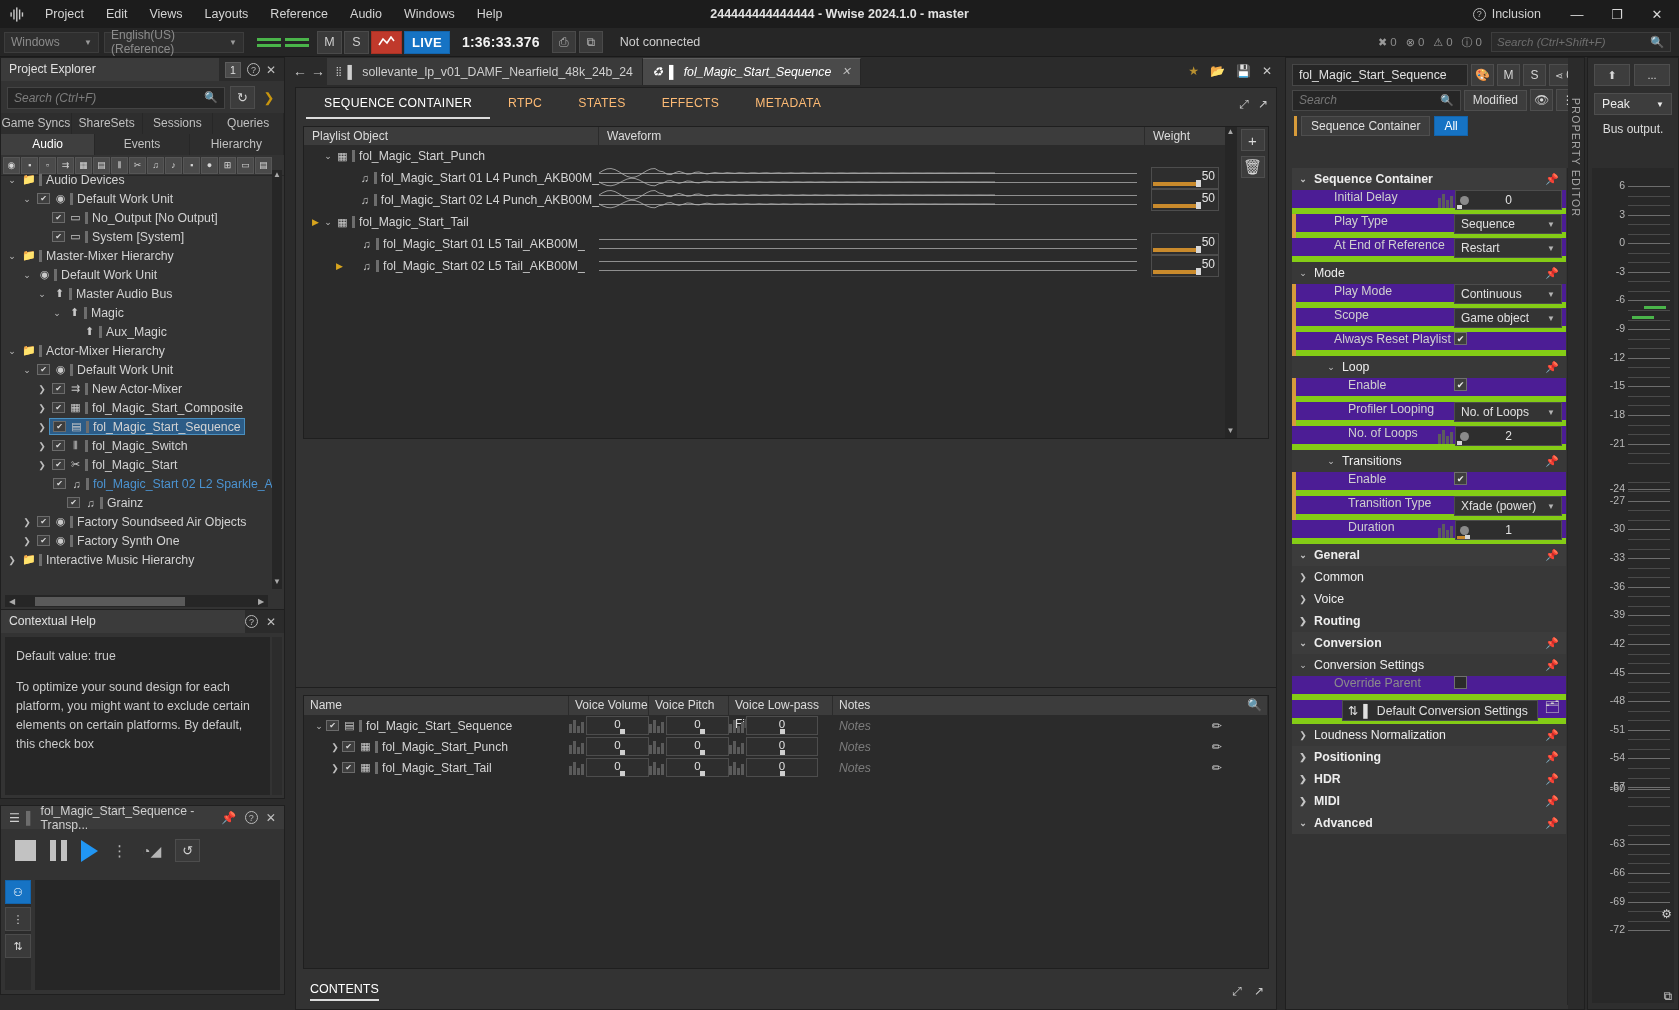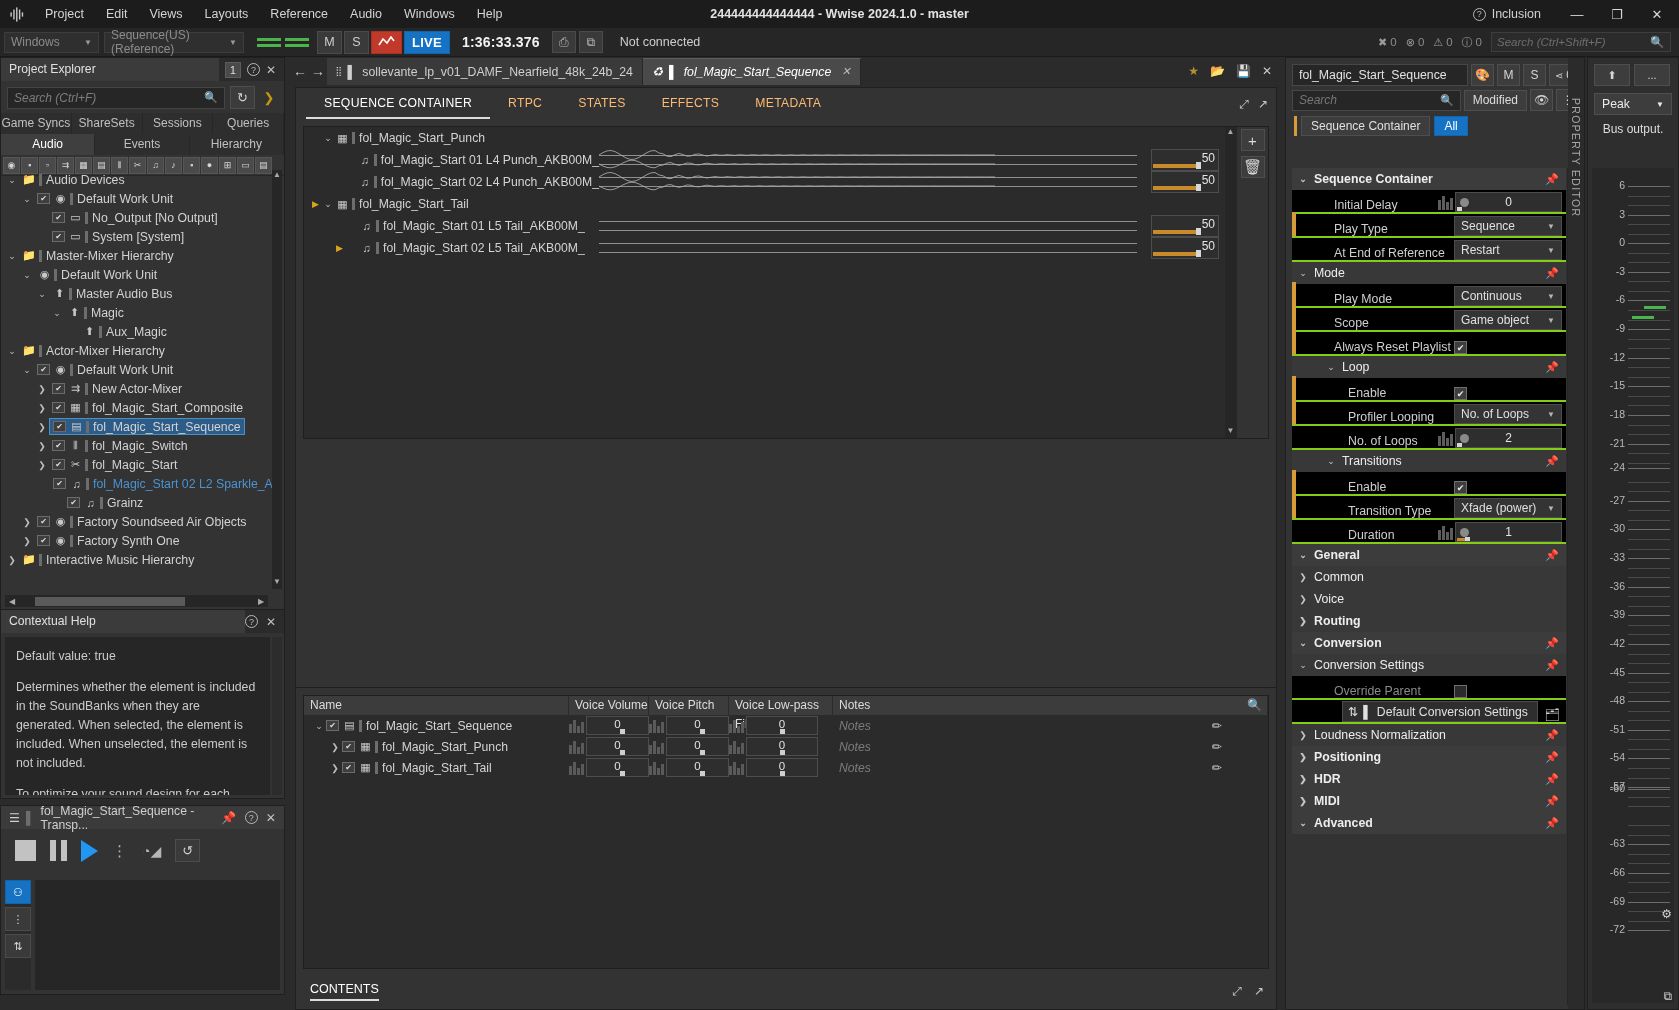--- a/index.html
+++ b/index.html
@@ -245,22 +245,22 @@
   .chip { height:20px;background:#3d3d3d;border:1px solid #4e4e4e;padding:0 9px;display:flex;
           align-items:center;font-size:12px;color:#e0e0e0;}
   .chip.blue { background:#1673c4; border-color:#1364ab; color:#fff;}
   .chip-bar { width:3px; height:20px; background:#d79b3a; }
   .pr-list { position:absolute; left:6px; right:18px; top:110px; bottom:4px; overflow:hidden;}
   .grp { display:flex; align-items:center; height:22px; background:#3c3c3c; font-size:12.3px; color:#ededed;}
   .grp.sub { background:#383838; }
   .grp .tw { width:22px; text-align:center; color:#c4c4c4; font-size:9px;}
   .grp .pin { margin-left:auto; padding-right:7px; color:#bdbdbd; font-size:11px;}
   .grp.bold { font-weight:bold; }
-  .prow { display:flex; align-items:flex-end; height:24px; font-size:12.3px; color:#cfcfcf; background:#000000;
-          border-bottom:2px solid #84cc16;}
+  .prow { display:flex; align-items:flex-start; height:24px; font-size:12.3px; color:#cfcfcf; background:#4c1d95;
+          border-bottom:6px solid #84cc16;}
   .prow .acc { width:4px; height:24px; background:transparent; }
   .prow .acc.on { background:#d79b3a; }
   .prow .lbl { padding-left:38px; flex:1; white-space:nowrap;}
   .prow .lbl.ind2 { padding-left:52px; }
   .prow .lbl.dim { color:#8b8b8b; }
   .prow .val { width:112px; padding-right:4px; display:flex; align-items:center;}
   .dd { width:108px;height:20px;background:#343434;border:1px solid #4c4c4c;display:flex;align-items:center;
         padding:0 6px;font-size:12px;color:#e0e0e0;}
   .dd .c { margin-left:auto; font-size:8px; color:#b4b4b4;}
   .cbx { width:13px;height:13px;border:1px solid #6f6f6f;background:#3e3e3e;display:flex;align-items:center;
@@ -340,21 +340,21 @@
       <div class="wbtn close">✕</div>
     </div>
   </div>
 
   <div class="toolbar">
     <div class="combo w1">
       <span>Windows</span>
       <span class="caret">▼</span>
     </div>
     <div class="combo w2">
-      <span>Sequence(US) (Reference)</span>
+      <span>English(US) (Reference)</span>
       <span class="caret">▼</span>
     </div>
     <div class="meter-mini">
       <div class="row">
           <i class="seg"></i>
           <i class="seg"></i>
         </div>
       <div class="row">
           <i class="seg"></i>
           <i class="seg"></i>
@@ -638,21 +638,20 @@
     </div>
 
     <div id="ctxHelp">
       <div class="pe-title-row">
         <div class="pe-title">Contextual Help</div>
         <span class="circ-q" style="margin-right:8px;">?</span>
         <span style="margin-right:8px;color:#c0c0c0;">✕</span>
       </div>
       <div class="ctx-body" id="ctxBody">
           <p>Default value: true</p>
-          <p>Determines whether the element is included in the SoundBanks when they are generated. When selected, the element is included. When unselected, the element is not included.</p>
           <p>To optimize your sound design for each platform, you might want to exclude certain elements on certain platforms. By default, this check box</p>
         </div>
       <div class="ctx-vscroll"></div>
     </div>
 
     <div id="transport">
       <div class="tp-title">
         <span>☰</span>
         <span style="color:#6d6d6d;">▌</span>
         <span>fol_Magic_Start_Sequence - Transp...</span>
@@ -714,20 +713,25 @@
             <div class="ed-tab">EFFECTS</div>
             <div class="ed-tab">METADATA</div>
             <div class="ed-tools">
             <span>⤢</span>
             <span>↗</span>
           </div>
         </div>
 
         <div class="playlist-wrap">
           <div class="pl-main">
+            <div class="pl-head">
+              <div class="c1">Playlist Object</div>
+              <div class="c2">Waveform</div>
+              <div class="c3">Weight</div>
+            </div>
             <div id="plRows">
                 <div class="pl-row">
                   <div class="pl-name" style="padding-left: 6px;">
                     <span class="yplay"></span>
                     <span class="tw">⌄</span>
                     <span class="ticon">▦</span>
                     <span class="tbar"></span>
                     <span>fol_Magic_Start_Punch</span>
                   </div>
                   <div class="pl-wave"></div>
@@ -1377,21 +1381,21 @@
           <div class="mtick" style="top: 275.609px;">
             <div class="ln maj"></div>
             <div class="lb">-21</div>
           </div>
           <div class="mtick" style="top: 285.15px;">
             <div class="ln"></div>
           </div>
           <div class="mtick" style="top: 294.691px;">
             <div class="ln"></div>
           </div>
-          <div class="mtick" style="top: 300px;">
+          <div class="mtick" style="top: 321px;">
             <div class="ln maj"></div>
             <div class="lb">-24</div>
           </div>
           <div class="mtick" style="top: 313.773px;">
             <div class="ln"></div>
           </div>
           <div class="mtick" style="top: 323.314px;">
             <div class="ln"></div>
           </div>
           <div class="mtick" style="top: 332.855px;">

